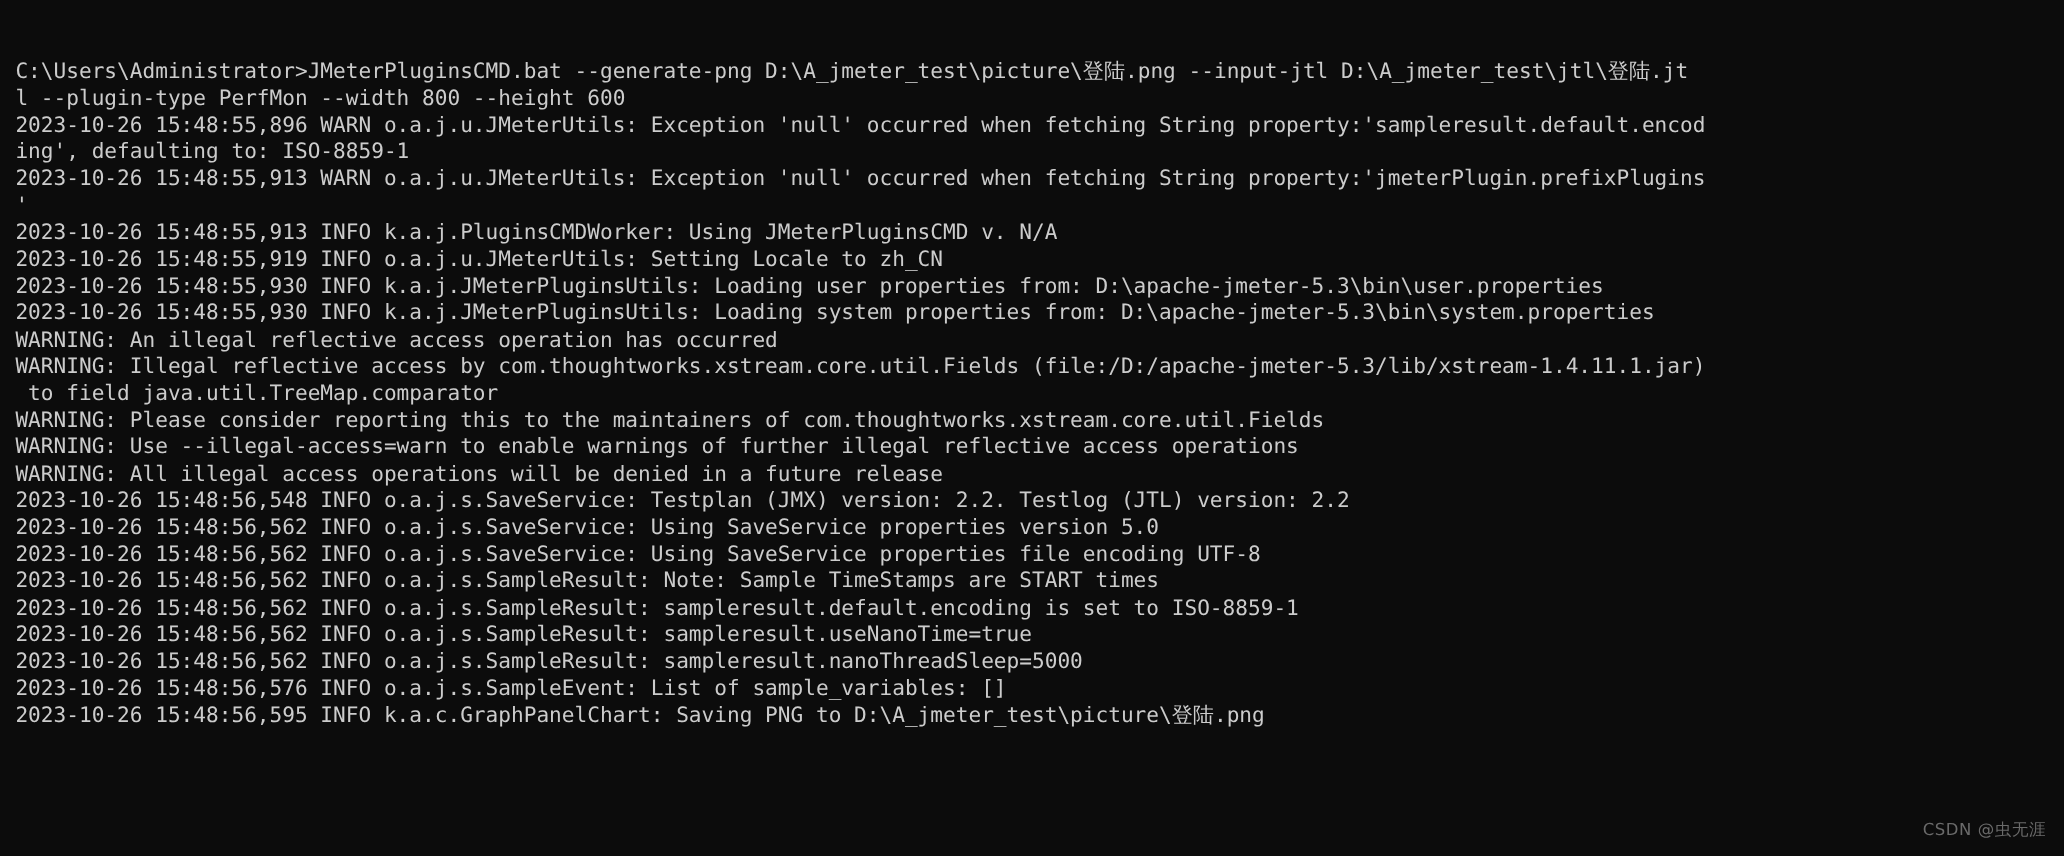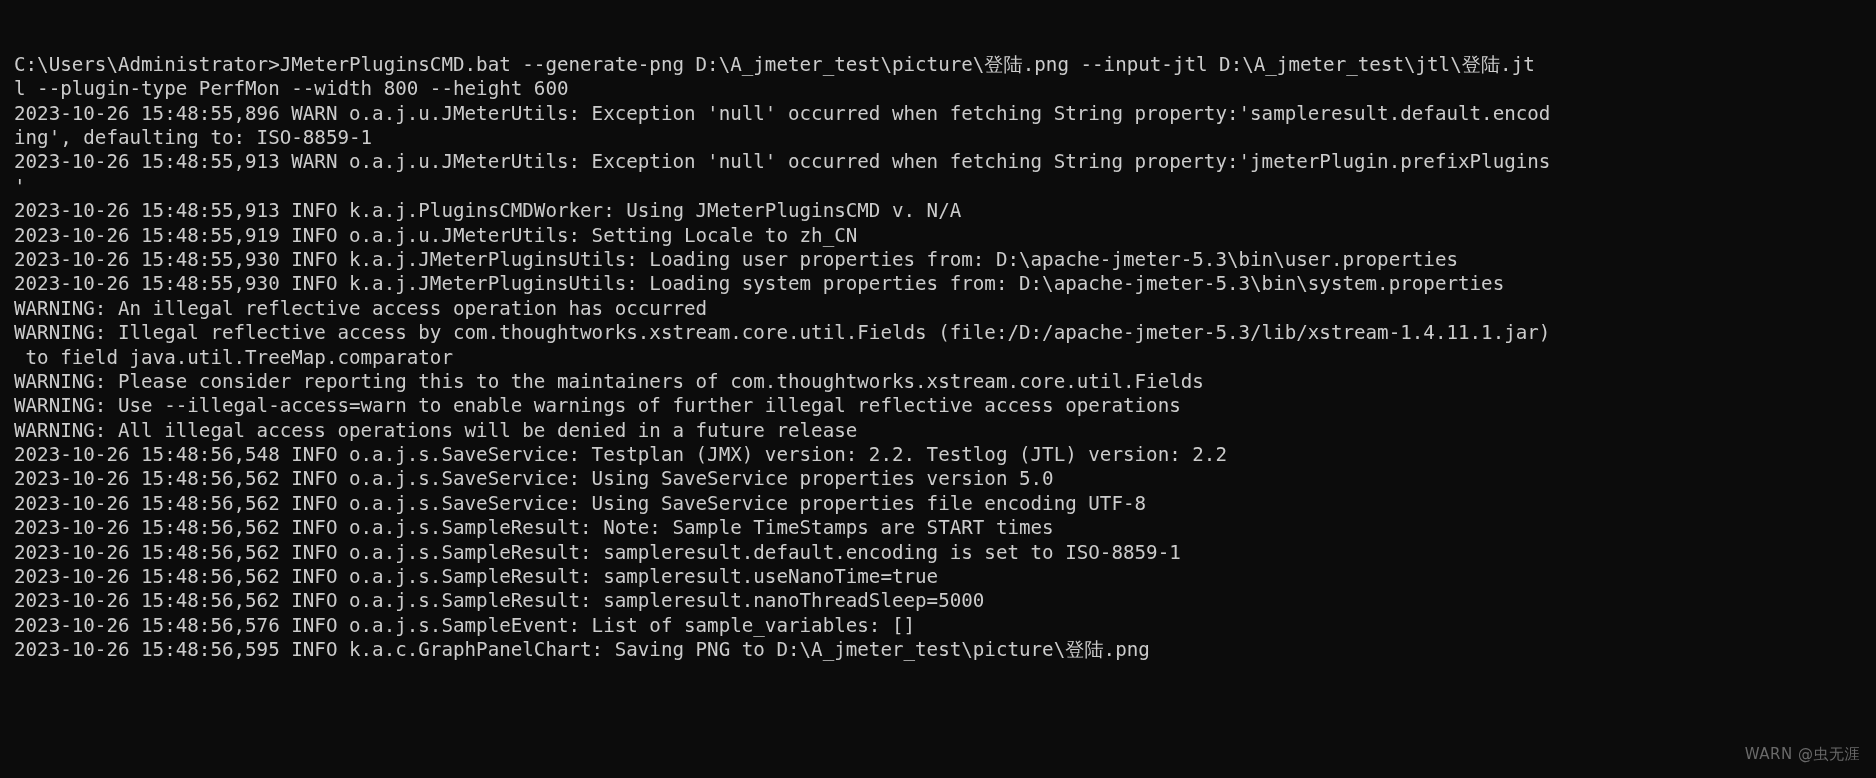--- a/index.html
+++ b/index.html
@@ -36,14 +36,14 @@
     font-size: 15px;
     letter-spacing: 0.5px;
     white-space: pre;
   }
 </style>
 </head>
 <body>
 
 <div id="terminal">
   <div id="lines-container"><div class="line">C:\Users\Administrator&gt;JMeterPluginsCMD.bat --generate-png D:\A_jmeter_test\picture\登陆.png --input-jtl D:\A_jmeter_test\jtl\登陆.jt</div><div class="line">l --plugin-type PerfMon --width 800 --height 600</div><div class="line">2023-10-26 15:48:55,896 WARN o.a.j.u.JMeterUtils: Exception 'null' occurred when fetching String property:'sampleresult.default.encod</div><div class="line">ing', defaulting to: ISO-8859-1</div><div class="line">2023-10-26 15:48:55,913 WARN o.a.j.u.JMeterUtils: Exception 'null' occurred when fetching String property:'jmeterPlugin.prefixPlugins</div><div class="line">'</div><div class="line">2023-10-26 15:48:55,913 INFO k.a.j.PluginsCMDWorker: Using JMeterPluginsCMD v. N/A</div><div class="line">2023-10-26 15:48:55,919 INFO o.a.j.u.JMeterUtils: Setting Locale to zh_CN</div><div class="line">2023-10-26 15:48:55,930 INFO k.a.j.JMeterPluginsUtils: Loading user properties from: D:\apache-jmeter-5.3\bin\user.properties</div><div class="line">2023-10-26 15:48:55,930 INFO k.a.j.JMeterPluginsUtils: Loading system properties from: D:\apache-jmeter-5.3\bin\system.properties</div><div class="line">WARNING: An illegal reflective access operation has occurred</div><div class="line">WARNING: Illegal reflective access by com.thoughtworks.xstream.core.util.Fields (file:/D:/apache-jmeter-5.3/lib/xstream-1.4.11.1.jar)</div><div class="line"> to field java.util.TreeMap.comparator</div><div class="line">WARNING: Please consider reporting this to the maintainers of com.thoughtworks.xstream.core.util.Fields</div><div class="line">WARNING: Use --illegal-access=warn to enable warnings of further illegal reflective access operations</div><div class="line">WARNING: All illegal access operations will be denied in a future release</div><div class="line">2023-10-26 15:48:56,548 INFO o.a.j.s.SaveService: Testplan (JMX) version: 2.2. Testlog (JTL) version: 2.2</div><div class="line">2023-10-26 15:48:56,562 INFO o.a.j.s.SaveService: Using SaveService properties version 5.0</div><div class="line">2023-10-26 15:48:56,562 INFO o.a.j.s.SaveService: Using SaveService properties file encoding UTF-8</div><div class="line">2023-10-26 15:48:56,562 INFO o.a.j.s.SampleResult: Note: Sample TimeStamps are START times</div><div class="line">2023-10-26 15:48:56,562 INFO o.a.j.s.SampleResult: sampleresult.default.encoding is set to ISO-8859-1</div><div class="line">2023-10-26 15:48:56,562 INFO o.a.j.s.SampleResult: sampleresult.useNanoTime=true</div><div class="line">2023-10-26 15:48:56,562 INFO o.a.j.s.SampleResult: sampleresult.nanoThreadSleep=5000</div><div class="line">2023-10-26 15:48:56,576 INFO o.a.j.s.SampleEvent: List of sample_variables: []</div><div class="line">2023-10-26 15:48:56,595 INFO k.a.c.GraphPanelChart: Saving PNG to D:\A_jmeter_test\picture\登陆.png</div></div>
-  <div class="watermark">WARN @虫无涯</div>
+  <div class="watermark">CSDN @虫无涯</div>
 </div>
 
 </body></html>

